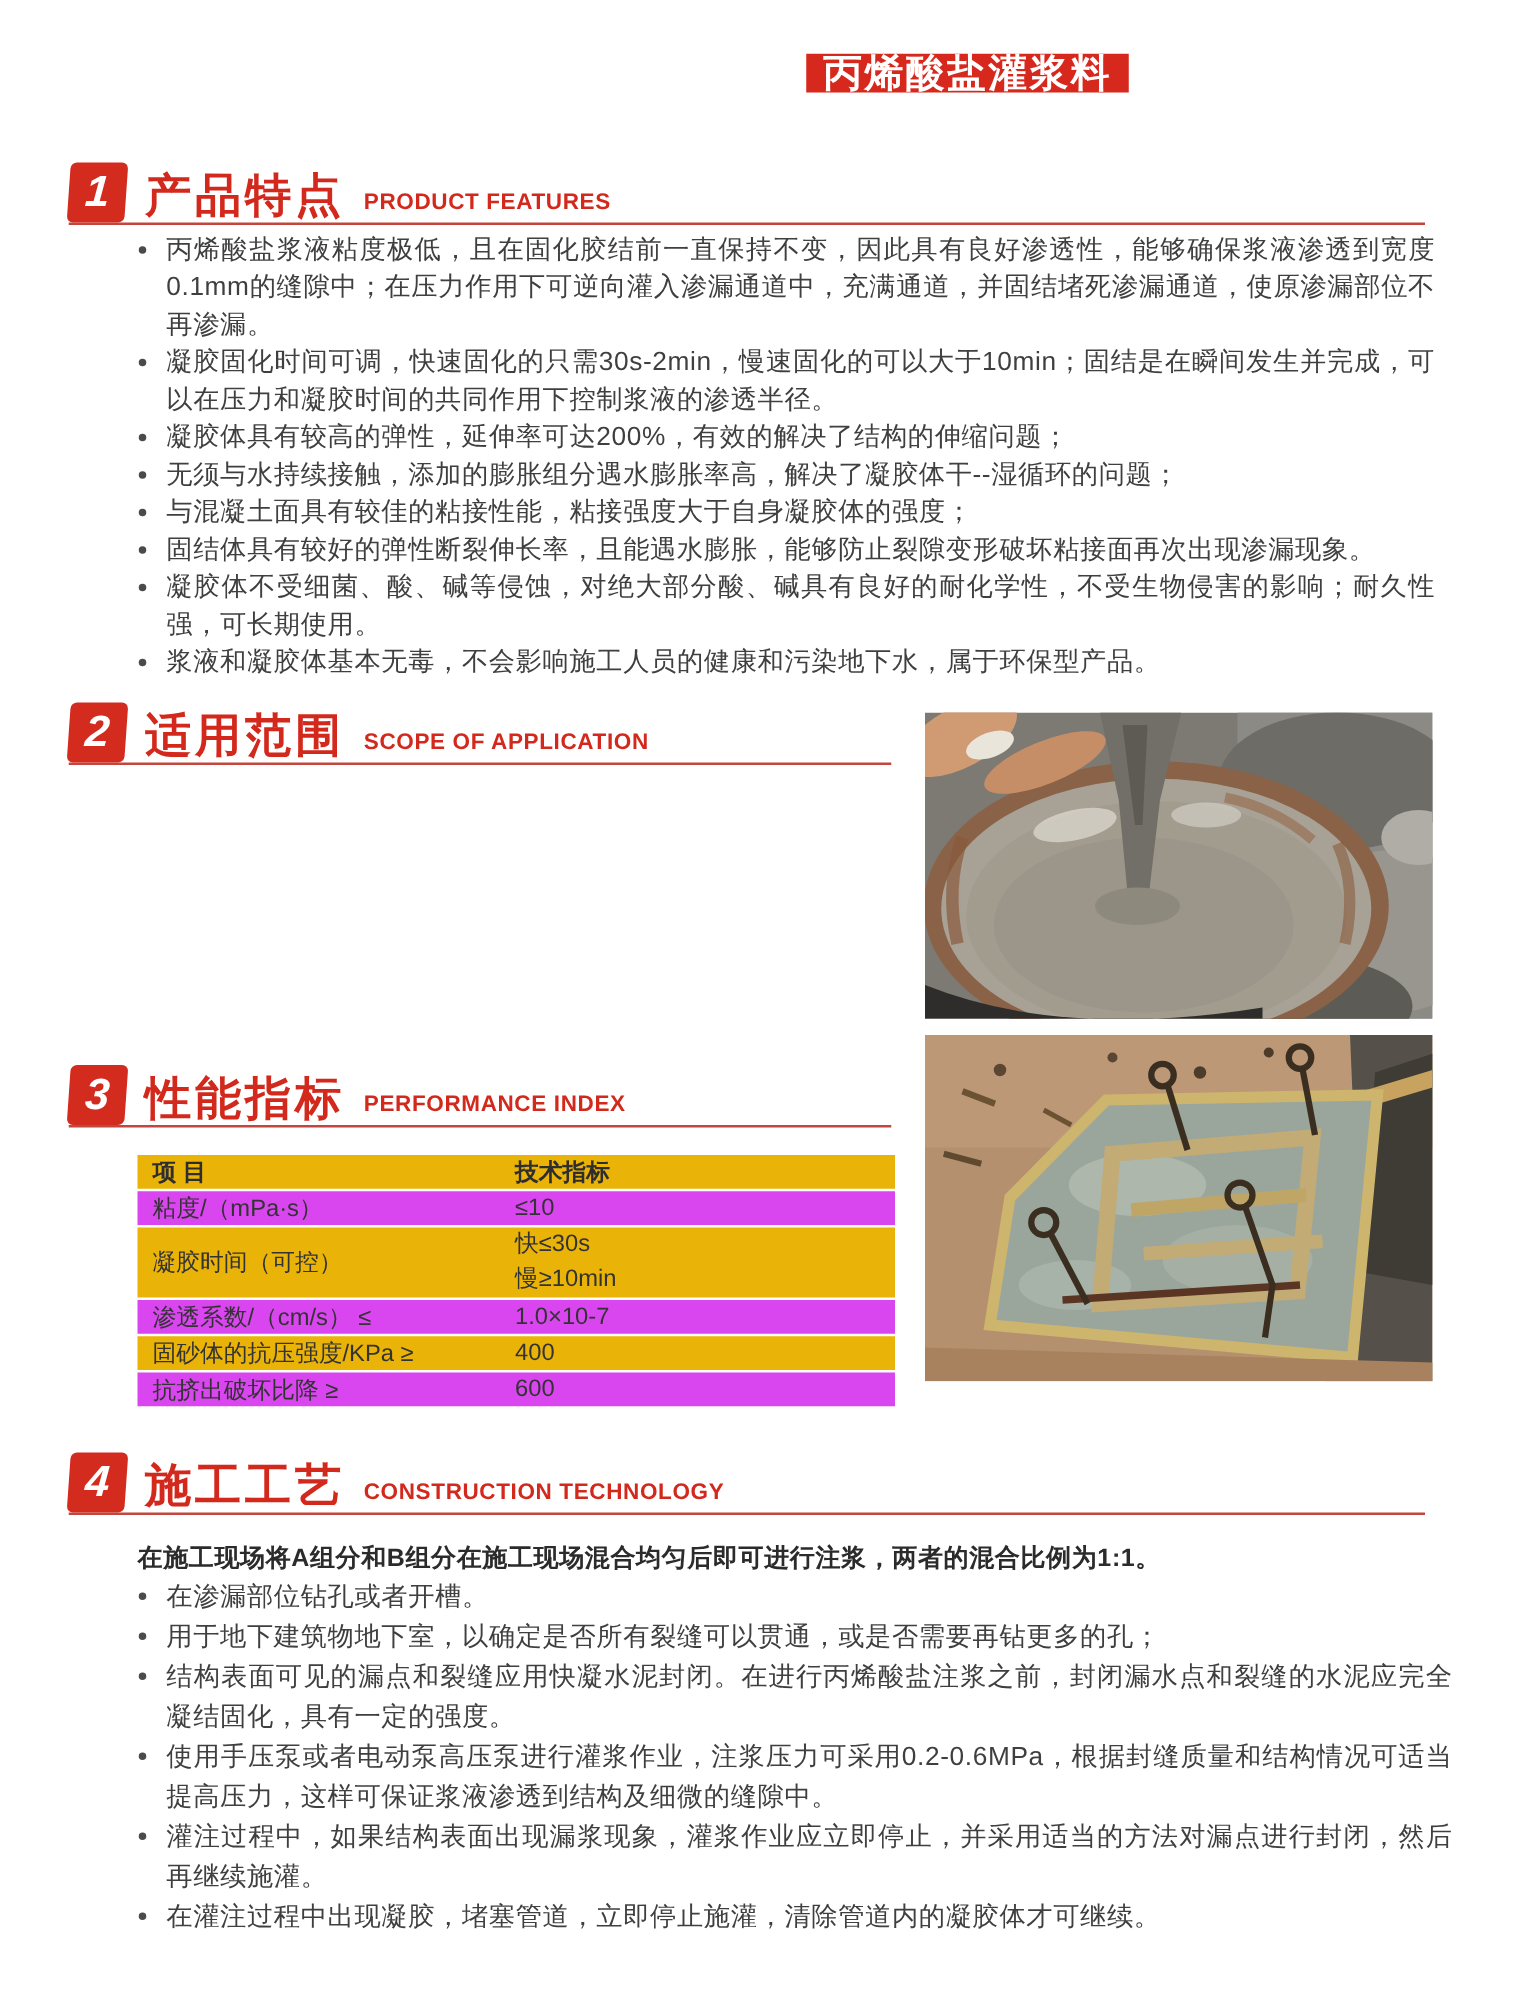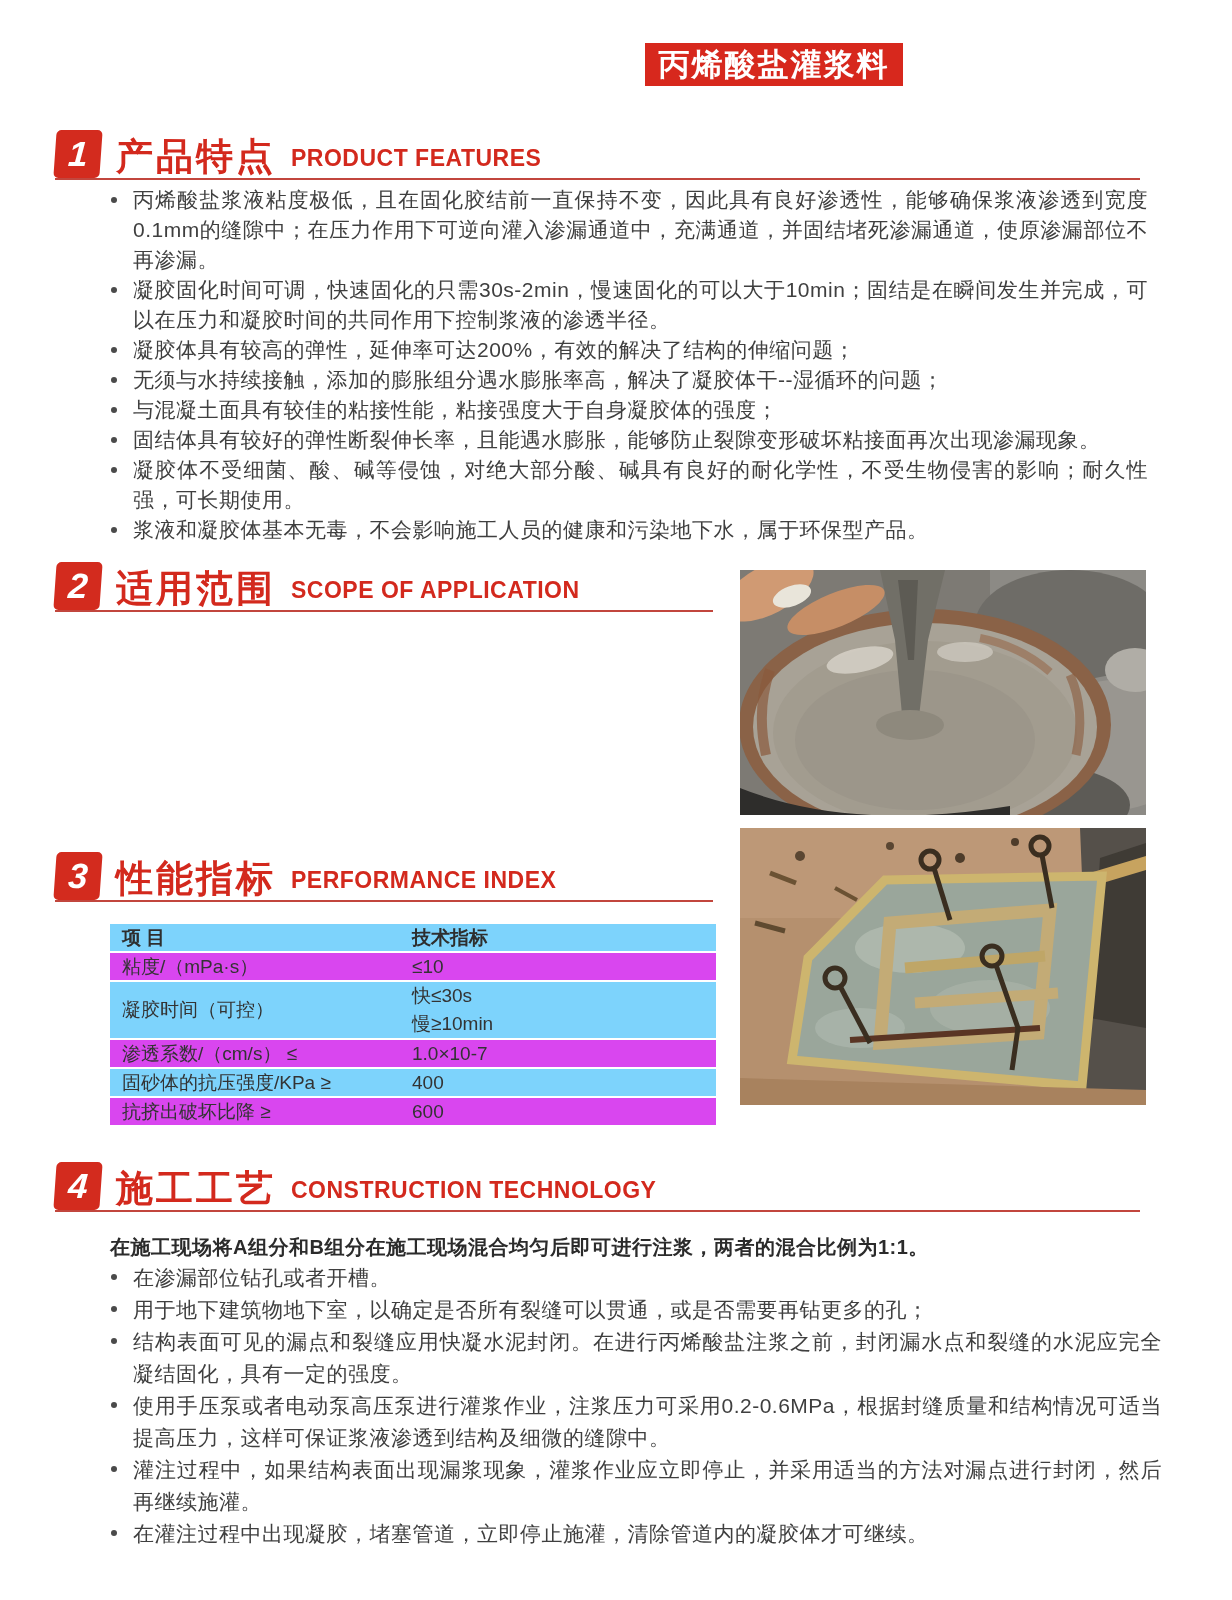--- a/index.html
+++ b/index.html
@@ -2,21 +2,21 @@
 <html lang="zh"><head>
 <meta charset="utf-8">
 <style>
   html,body{margin:0;padding:0;background:#ffffff;}
   .page{
     position:relative;width:1232px;height:1600px;margin:0 auto;background:#ffffff;
     font-family:"Liberation Sans","DejaVu Sans",sans-serif;overflow:hidden;
   }
   
   .title-badge{
-    position:absolute;left:645px;top:43px;width:258px;height:43px;
+    position:absolute;left:645px;top:43px;width:258px;height:31px;
     background:#d7281d;color:#ffffff;font-size:31px;font-weight:bold;
     display:flex;align-items:center;justify-content:center;letter-spacing:2px;
   }
   
   .sec-header{
     position:absolute;left:55px;height:50px;
     border-bottom:2px solid #c2463d;
     display:flex;align-items:flex-end;gap:15px;
   }
   .sec-header.w-full{width:1085px;}
@@ -25,21 +25,21 @@
     width:46px;height:48px;background:#d32b1e;color:#ffffff;
     font-size:35px;font-weight:bold;font-style:italic;border-radius:5px;
     display:flex;align-items:center;justify-content:center;
     transform:skewX(-4deg);
   }
   .sec-title{
     color:#d3291d;font-size:37px;font-weight:bold;line-height:1;
     letter-spacing:3px;padding-bottom:3px;white-space:nowrap;
   }
   .sec-sub{
-    color:#d3291d;font-size:23px;font-weight:bold;letter-spacing:0.5px;
+    color:#d3291d;font-size:18px;font-weight:bold;letter-spacing:0.5px;
     padding-bottom:6px;white-space:nowrap;
   }
   
   .bullets{position:absolute;margin:0;padding:0;list-style:none;}
   .bullets li{
     position:relative;padding-left:33px;color:#3f3f3f;
     font-size:21px;letter-spacing:0.5px;text-align:justify;
   }
   .bullets li::before{
     content:"";position:absolute;left:11px;top:12px;width:6px;height:6px;
@@ -47,21 +47,21 @@
   }
   .bullets-s1{top:185px;left:100px;width:1048px;}
   .bullets-s1 li{line-height:30px;}
   .bullets-s2{top:630px;left:100px;width:640px;}
   .bullets-s2 li{line-height:30px;margin-bottom:2px;}
   .bullets-s4{top:1262px;left:100px;width:1062px;}
   .bullets-s4 li{line-height:32px;}
   
   .spec-table{position:absolute;left:110px;top:924px;width:606px;font-size:19px;color:#333333;}
   .t-row{display:flex;align-items:center;min-height:27px;margin-bottom:2px;background:#d946ef;}
-  .t-row.shaded{background:#7dd3fc;}
+  .t-row.shaded{background:#eab308;}
   .t-row.tall{min-height:56px;}
   .t-item{width:302px;padding-left:12px;box-sizing:border-box;}
   .t-val{flex:1;}
   .t-head .t-item,.t-head .t-val{font-weight:bold;color:#2e2e2e;}
   .t-val-lines div{line-height:28px;}
   
   .s4-intro{
     position:absolute;left:110px;top:1233px;width:1060px;
     color:#2b2b2b;font-size:20px;font-weight:bold;letter-spacing:0.5px;line-height:28px;
   }

